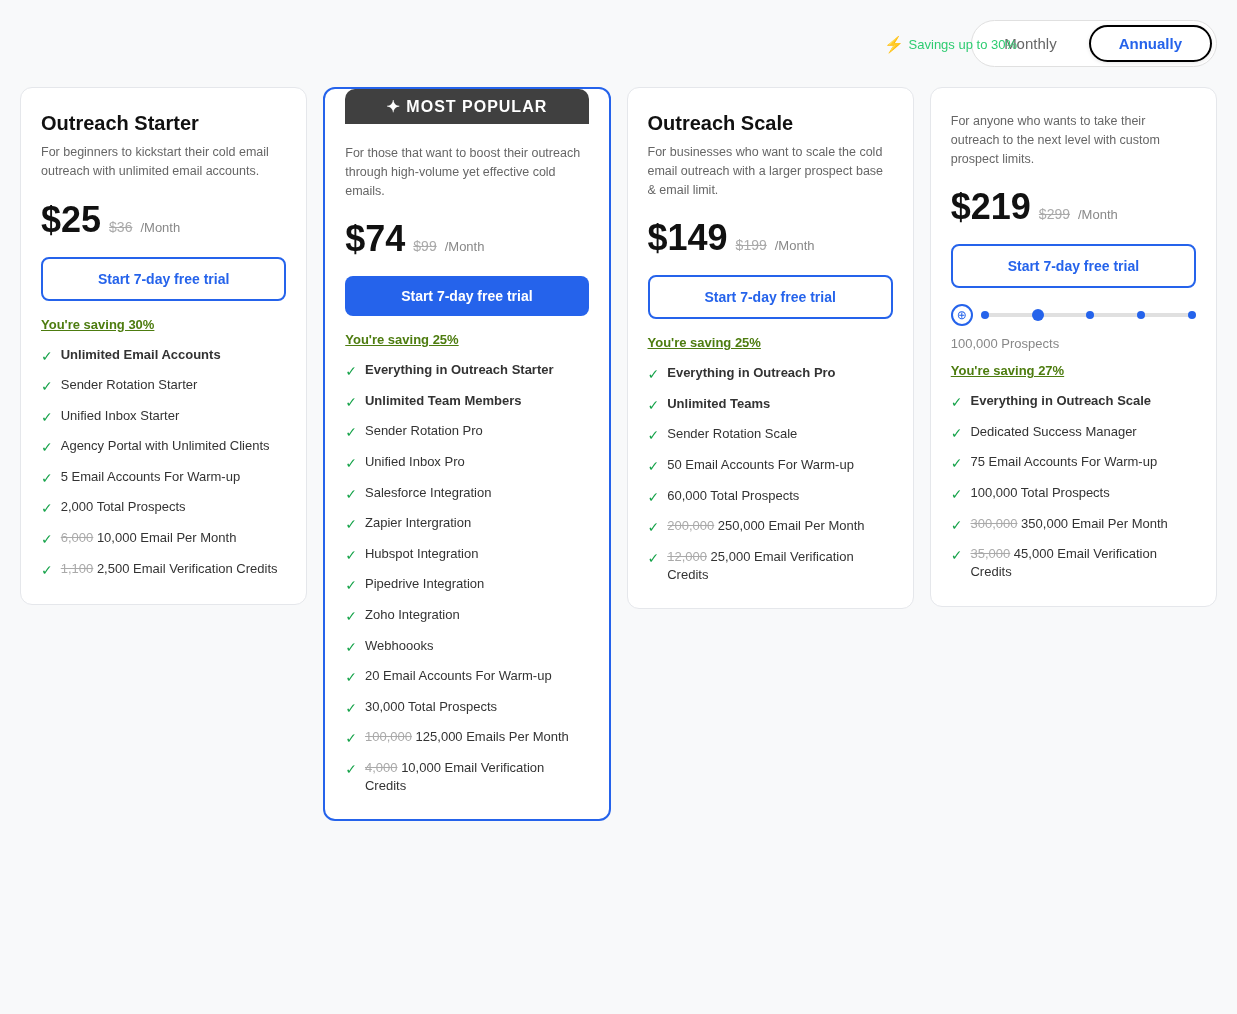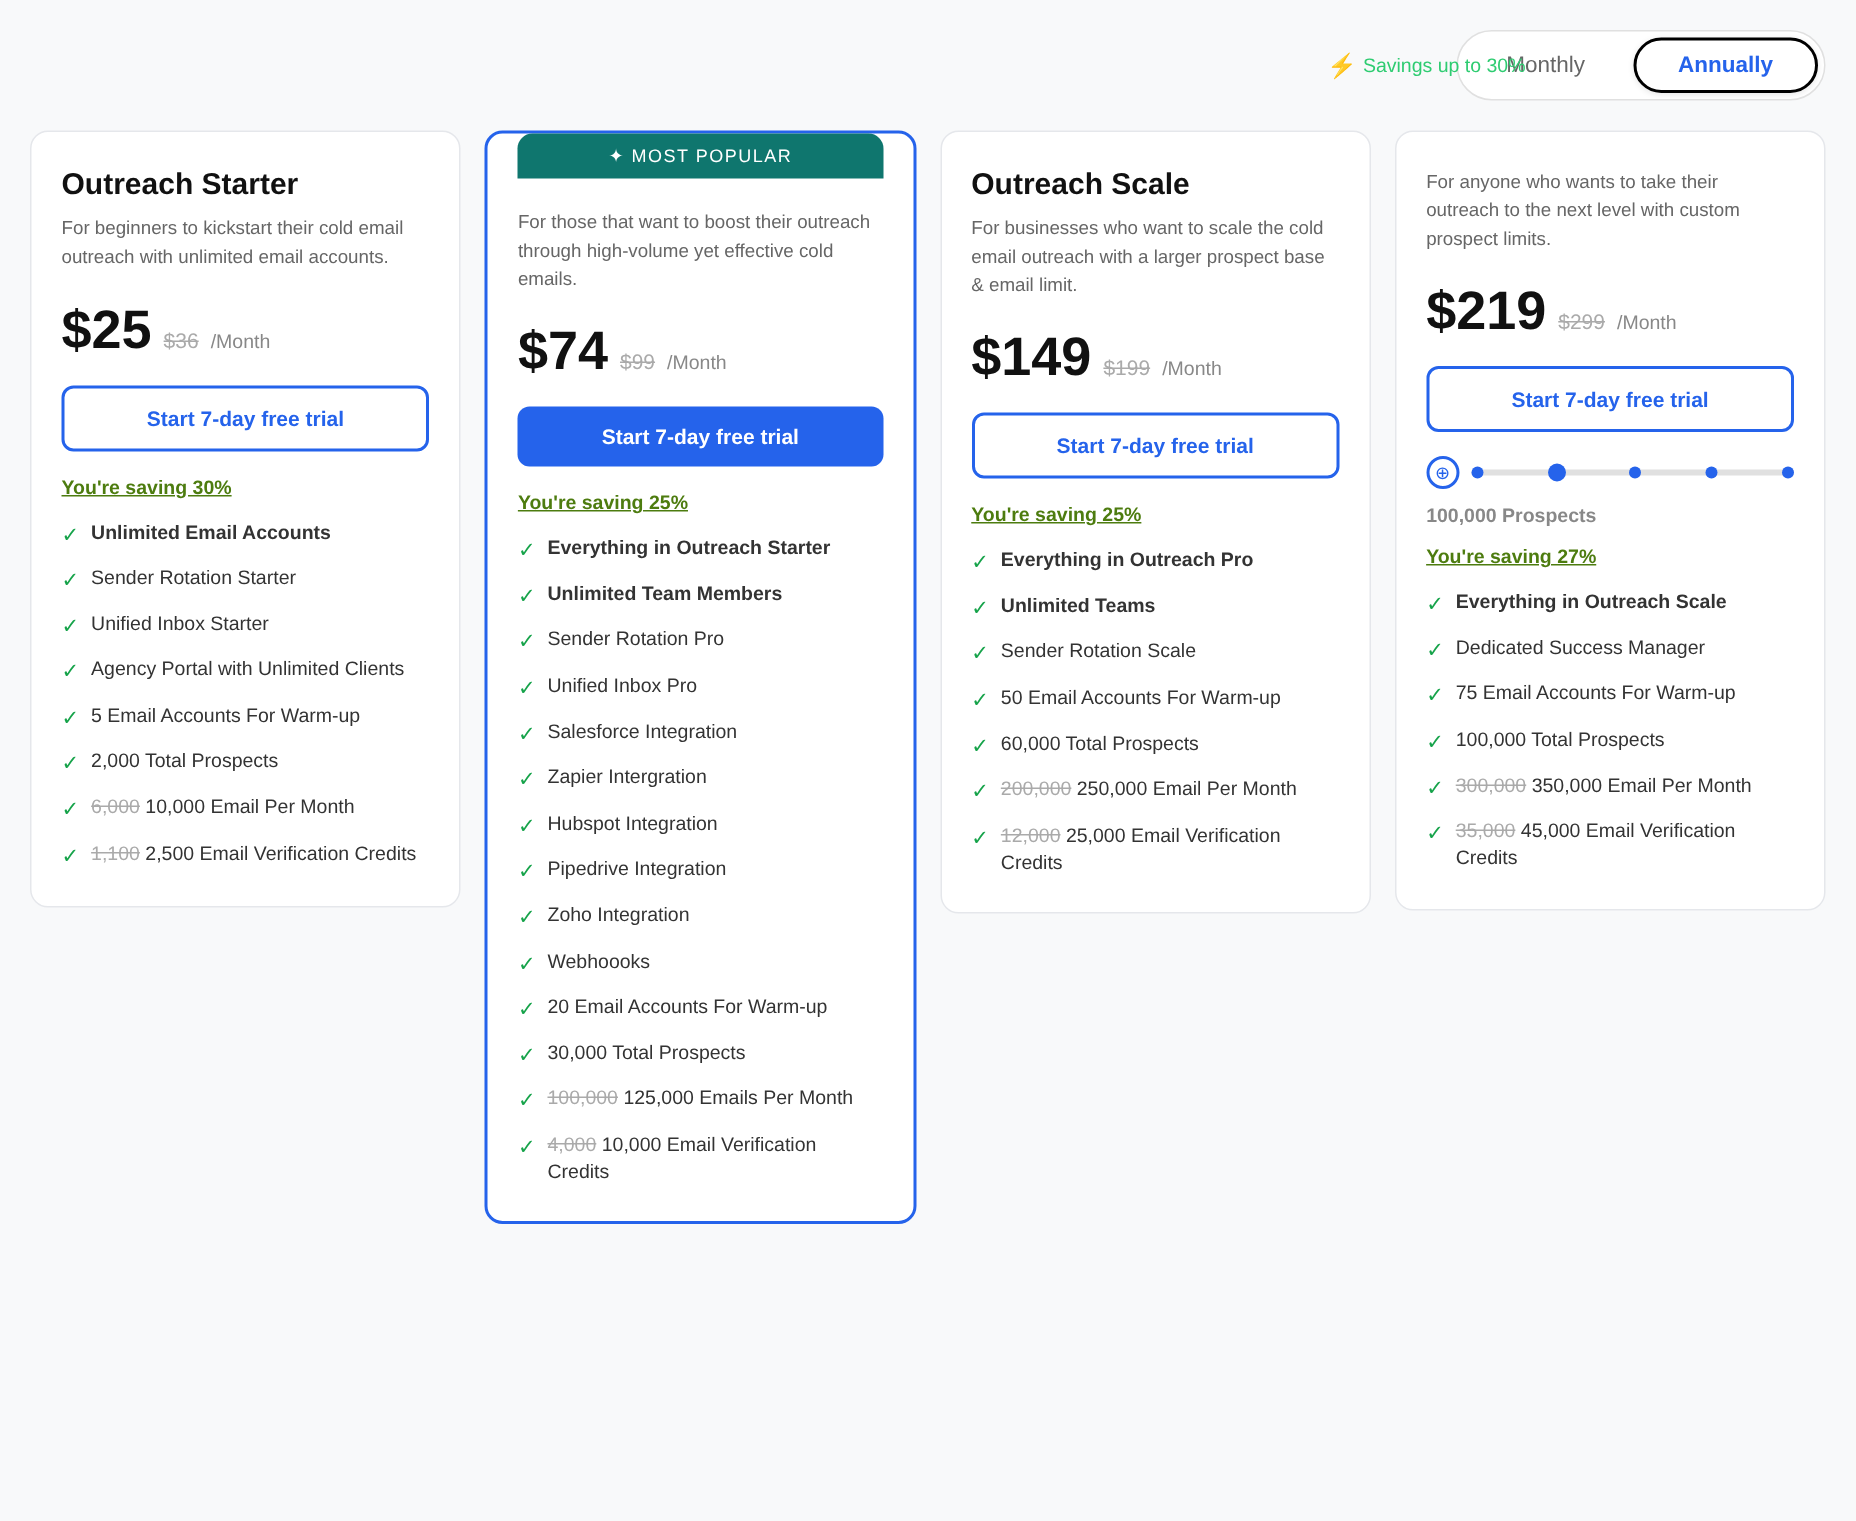--- a/index.html
+++ b/index.html
@@ -79,26 +79,26 @@
       padding: 24px 20px;
       position: relative;
     }
 
     .plan-card.popular {
       border: 2px solid #2563eb;
       padding-top: 0;
     }
 
     .popular-badge {
-      background: #0f766e;
+      background: #404040;
       color: #fff;
       text-align: center;
       padding: 8px;
-      font-size: 12px;
-      font-weight: 400;
+      font-size: 16px;
+      font-weight: 700;
       letter-spacing: 1px;
       border-radius: 10px 10px 0 0;
       margin-bottom: 20px;
     }
 
     .plan-name {
       font-size: 20px;
       font-weight: 700;
       color: #111;
       margin-bottom: 8px;
@@ -250,21 +250,20 @@
 
     .slider-dot.active {
       width: 12px;
       height: 12px;
     }
 
     .prospects-label {
       font-size: 13px;
       color: #888;
       margin-bottom: 12px;
-      font-weight: bold;
     }
   </style>
 </head>
 <body>
 
 <div class="top-bar">
   <div class="toggle-container">
     <button class="toggle-btn inactive">Monthly</button>
     <button class="toggle-btn active">Annually</button>
   </div>

